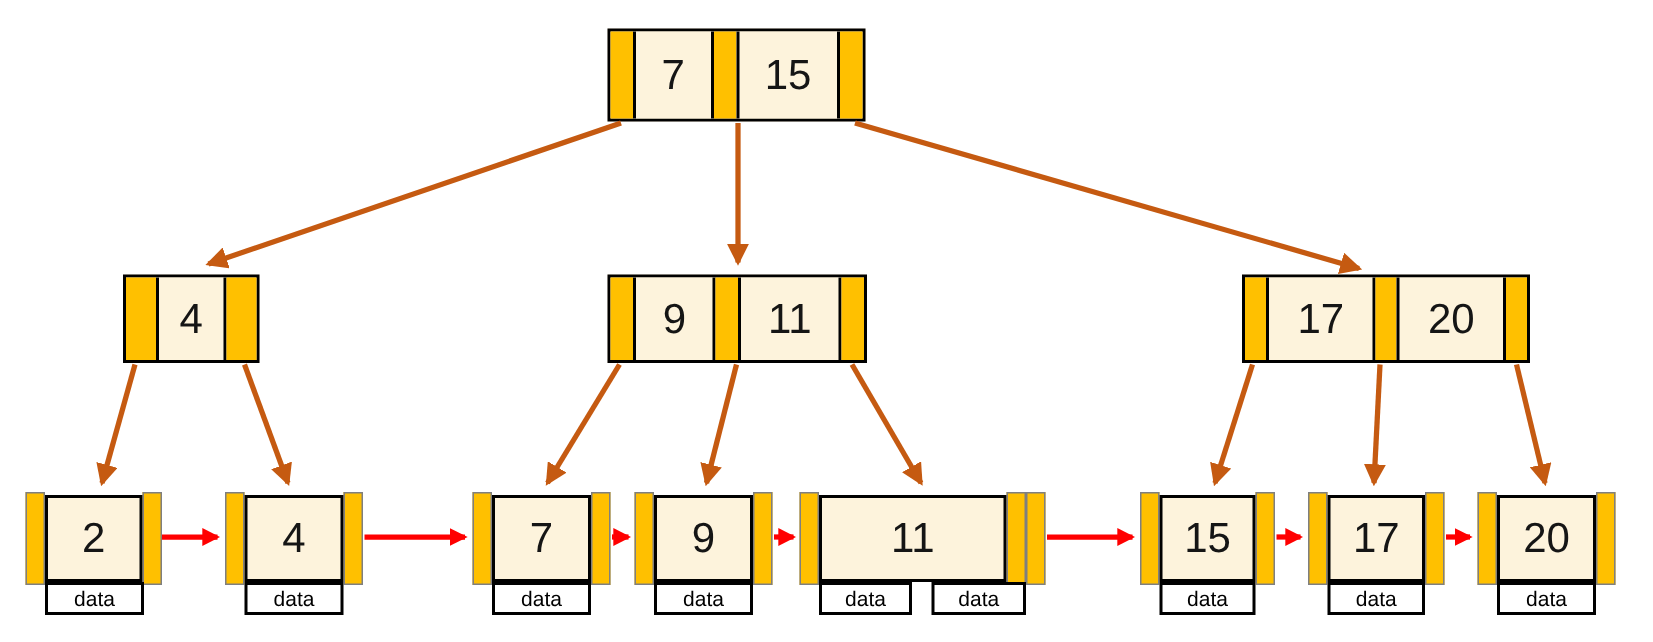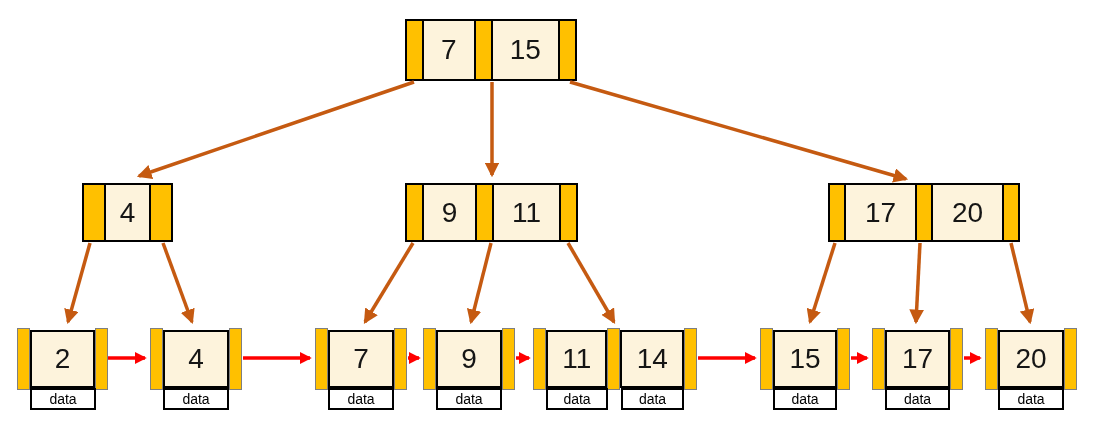--- a/index.html
+++ b/index.html
@@ -93,21 +93,20 @@
   <div class="leaf" style="left:423px;top:328px;width:92px;height:62px;">
     <div class="lptr"></div>
     <div class="lkey">9</div>
     <div class="lptr"></div>
   </div>
 
   <div class="leaf" style="left:533px;top:328px;width:164px;height:62px;">
     <div class="lptr"></div>
     <div class="lkey">11</div>
     <div class="lptr"></div>
-    <div class="lkey">14</div>
     <div class="lptr"></div>
   </div>
 
   <div class="leaf" style="left:760px;top:328px;width:90px;height:62px;">
     <div class="lptr"></div>
     <div class="lkey">15</div>
     <div class="lptr"></div>
   </div>
 
   <div class="leaf" style="left:872px;top:328px;width:91px;height:62px;">

